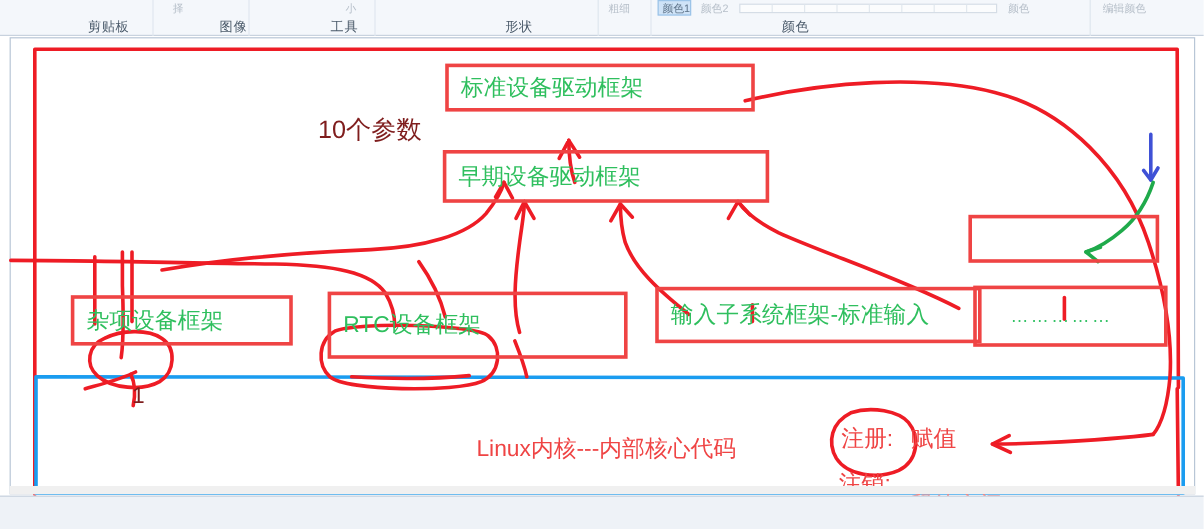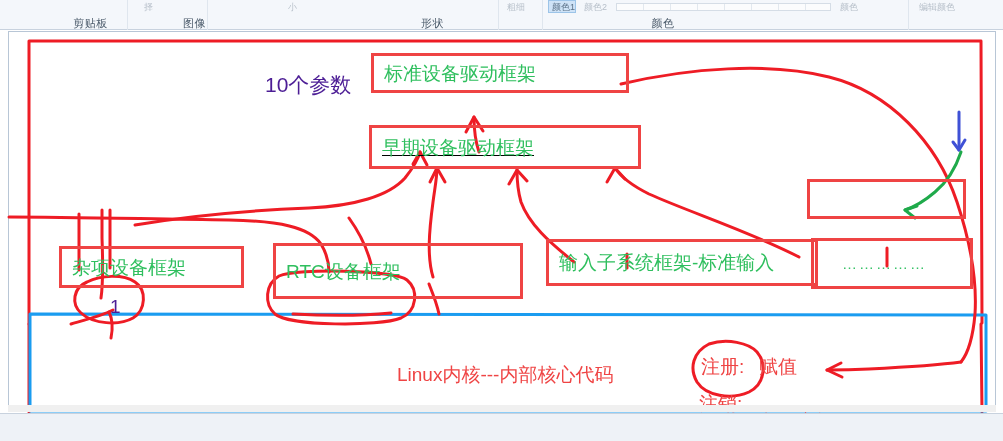--- a/index.html
+++ b/index.html
@@ -29,21 +29,21 @@
 
   
   .gbox{position:absolute;border:3px solid #ef4444;box-sizing:border-box;background:transparent;
         display:flex;align-items:center;}
   .gbox span{color:#2fbf5e;font-size:19px;line-height:1;padding-left:10px;white-space:nowrap;}
   .gbox.dots span{color:#35c266;letter-spacing:2px;font-size:15px;padding-left:28px;}
 
   
   .btxt{position:absolute;color:#ef4444;font-size:19px;white-space:nowrap;line-height:1;}
   
-  .rtxt{position:absolute;color:#4c1d95;white-space:nowrap;line-height:1;}
+  .rtxt{position:absolute;color:#7f1d1d;white-space:nowrap;line-height:1;margin-top:24px;}
 
   
   .wm{position:absolute;left:2px;top:417px;height:22px;display:flex;align-items:center;}
   .wm .php{width:30px;height:17px;border-radius:9px;background:#e4393c;color:#fff;font-size:11px;
            font-weight:bold;display:flex;align-items:center;justify-content:center;
            font-family:"Liberation Serif",serif;letter-spacing:-.5px;}
   .wm .cn{margin-left:4px;font-size:15px;color:#2c2c2c;font-weight:bold;letter-spacing:1px;}
   .statusbar{position:absolute;left:0;top:413px;width:1003px;height:28px;background:#eef2f7;
              border-top:1px solid #c8d2de;box-sizing:border-box;}
   .scroll-h{position:absolute;left:8px;top:405px;width:988px;height:7px;background:#f0f0f0;}
@@ -57,20 +57,23 @@
 
     <div class="rib-group" style="left:0;width:128px;">
       <div class="rib-label">剪贴板</div>
     </div>
 
     <div class="rib-group" style="left:128px;width:80px;">
       <div class="rib-faint" style="left:16px;top:1px;">择</div>
       <div class="rib-label">图像</div>
     </div>
 
+    <div class="rib-group" style="left:208px;width:105px;">
+      <div class="rib-label">工具</div>
+    </div>
 
     <div class="rib-group" style="left:313px;width:186px;">
       <div class="rib-faint" style="left:-25px;top:1px;">小</div>
       <div class="rib-label">形状</div>
     </div>
 
     <div class="rib-group" style="left:499px;width:44px;">
       <div class="rib-faint" style="left:8px;top:1px;">粗细</div>
     </div>
 
@@ -160,21 +163,21 @@
 
           <path d="M952 120 C946 138 938 150 926 160 C912 172 902 176 896 178" stroke="#1faa4b" stroke-width="3"></path>
           <path d="M896 178 L908 174 M896 178 L906 186" stroke="#1faa4b" stroke-width="3"></path>
         </g>
       </svg>
 
       <div class="gbox" style="left:362px;top:21px;width:258px;height:40px;">
         <span>标准设备驱动框架</span>
       </div>
 
-      <div class="gbox" style="left:360px;top:93px;width:272px;height:44px;text-decoration:underline;">
+      <div class="gbox" style="left:360px;top:93px;width:272px;height:44px;">
         <span>早期设备驱动框架</span>
       </div>
 
       <div class="gbox" style="left:50px;top:214px;width:185px;height:42px;">
         <span>杂项设备框架</span>
       </div>
 
       <div class="gbox" style="left:264px;top:211px;width:250px;height:56px;">
         <span>RTC设备框架</span>
       </div>

